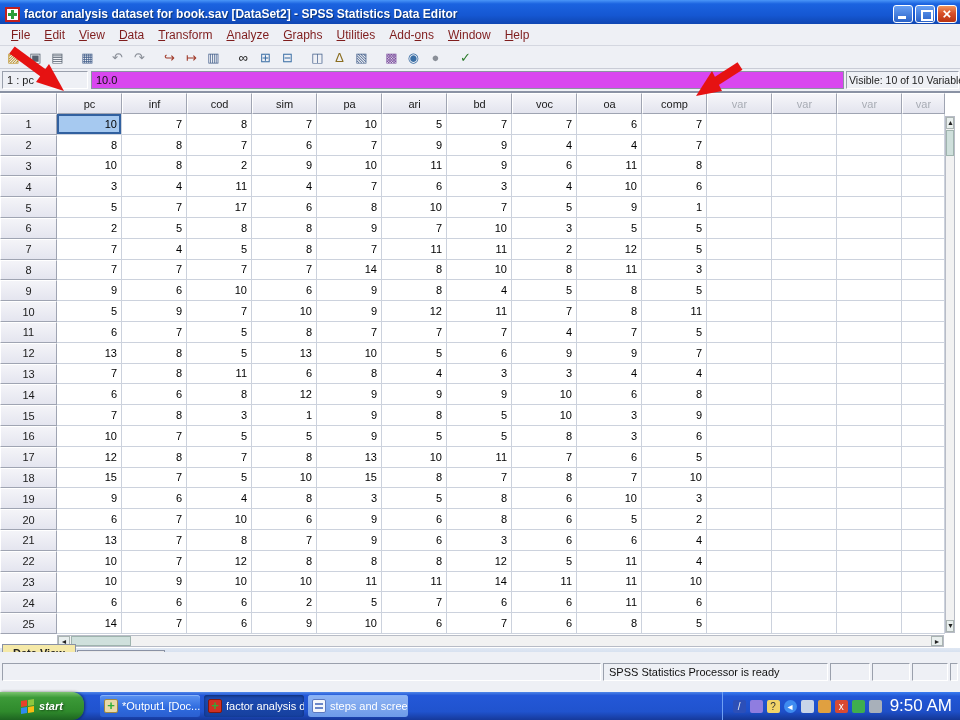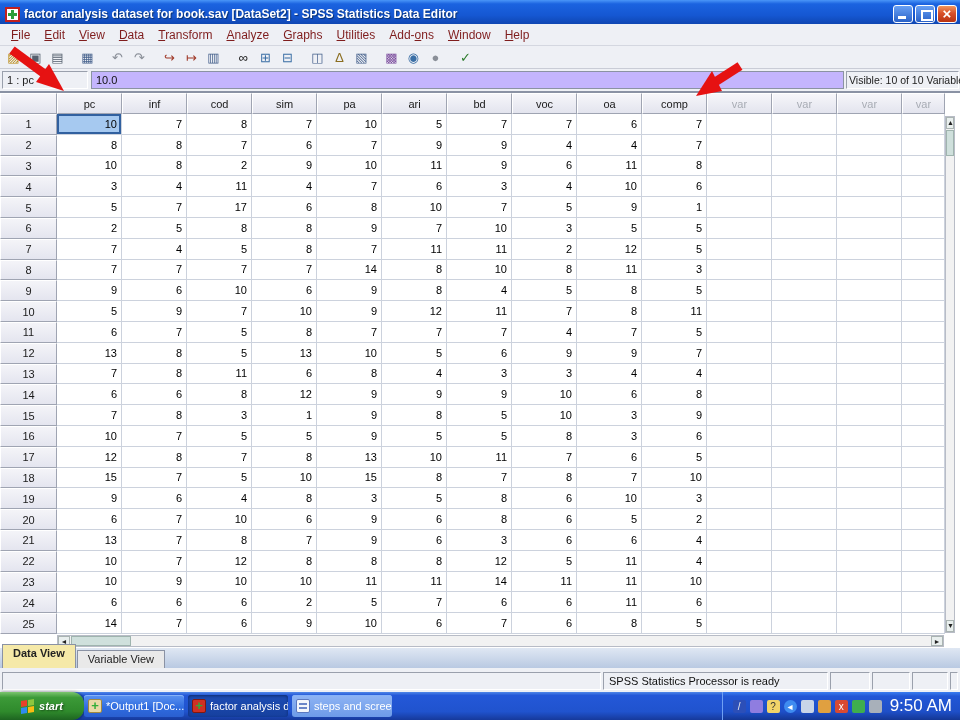--- a/index.html
+++ b/index.html
@@ -37,21 +37,21 @@
     border-bottom:1px solid #c9ccd6; display:flex; align-items:center; padding-left:3px; gap:1px; }
   .tbtn { width:21px; height:19px; display:flex; align-items:center; justify-content:center;
     font-size:13px; border:1px solid transparent; }
   .tsep { width:7px; height:19px; }
 
   
   .cellref { position:absolute; top:69px; left:0; right:0; height:22px; background:#eef0f5;
     display:flex; align-items:center; }
   .ref-box { width:86px; height:18px; margin-left:2px; border:1px solid; border-color:#9aa0ac #fff #fff #9aa0ac;
     background:#eef0f5; font-size:11px; padding:2px 4px; color:#222; }
-  .ref-value { flex:1; height:18px; margin-left:3px; background:#c4b5fd; border:1px solid #8b93a2;
+  .ref-value { flex:1; height:18px; margin-left:3px; background:#d946ef; border:1px solid #8b93a2;
     font-size:11px; padding:2px 4px; color:#111; }
   .visible-box { width:113px; height:18px; margin:0 1px 0 2px; border:1px solid; border-color:#9aa0ac #fff #fff #9aa0ac;
     background:#eef0f5; font-size:10.5px; padding:2px 2px; color:#222; white-space:nowrap; }
 
   
   .grid-area { position:absolute; top:91px; left:0; right:0; bottom:72px;
     background:#fff; border-top:2px solid #8a92a4; overflow:hidden; }
   table.grid { border-collapse:separate; border-spacing:0; table-layout:fixed; width:945px; }
   .grid th, .grid td { font-size:11px; font-weight:normal; overflow:hidden; white-space:nowrap; }
   .grid thead th { height:21px; background:linear-gradient(180deg,#f6f6fa,#e3e4ee);
@@ -86,41 +86,41 @@
     background:#cfe0dc; border:1px solid #9fb4ae; }
 
   
   .tabsbar { position:absolute; left:0; right:0; bottom:52px; height:20px;
     background:linear-gradient(180deg,#dfe7f3,#b9c9e2); display:flex; align-items:flex-end; padding-left:2px; }
   .vtab { height:18px; padding:2px 10px 0 10px; font-size:11px; margin-right:1px;
     border:1px solid #8a92a4; border-bottom:none; background:#e9e9e9; color:#222; }
   .vtab.active { background:#f5e9a8; font-weight:bold; height:24px; }
 
   
-  .statusbar { position:absolute; left:0; right:0; bottom:28px; height:23px; background:#eef0f5;
+  .statusbar { position:absolute; left:0; right:0; bottom:28px; height:40px; background:#eef0f5;
     display:flex; align-items:center; padding:2px 2px; gap:2px; }
   .scell { height:18px; border:1px solid; border-color:#9aa0ac #fff #fff #9aa0ac; background:#eef0f5; }
   .scell.fill { flex:1; }
   .scell.msg { width:225px; font-size:11px; padding:2px 5px; color:#111; white-space:nowrap; }
   .scell.s1 { width:40px; } .scell.s2 { width:38px; } .scell.s3 { width:36px; } .scell.s4 { width:8px; }
 
   
   .taskbar { position:absolute; left:0; right:0; bottom:0; height:28px;
     background:linear-gradient(180deg,#4f87e8 0%,#2458d8 12%,#2053ce 70%,#16399b 100%);
     display:flex; align-items:center; }
   .startbtn { height:28px; width:84px; border-radius:0 12px 12px 0;
     background:linear-gradient(180deg,#7cc56f 0%,#3c9a38 20%,#2f8a2c 70%,#1d6420 100%);
     display:flex; align-items:center; justify-content:center; gap:5px;
     box-shadow:1px 0 3px rgba(0,0,0,.5); }
   .flag { width:13px; height:13px; display:grid; grid-template-columns:6px 6px; grid-template-rows:6px 6px;
     gap:1px; transform:skewY(-8deg); }
   .flag i:nth-child(1){background:#e8402a;} .flag i:nth-child(2){background:#8dc63f;}
   .flag i:nth-child(3){background:#2f8cf0;} .flag i:nth-child(4){background:#fbbc12;}
   .start-label { color:#fff; font-size:11px; font-style:italic; font-weight:bold; text-shadow:1px 1px 2px #184a18; }
-  .taskbtns { display:flex; gap:4px; margin-left:0; flex:1; }
+  .taskbtns { display:flex; gap:4px; margin-left:16px; flex:1; }
   .taskbtn { width:100px; height:22px; border-radius:3px; display:flex; align-items:center; gap:4px;
     padding:0 4px; font-size:11px; color:#fff; white-space:nowrap; overflow:hidden;
     background:linear-gradient(180deg,#5b93f2,#2e6ade 60%,#2a5fd0); box-shadow:inset 0 1px 0 #86b2f8; }
   .taskbtn.pressed { background:linear-gradient(180deg,#1d4cb4,#16409e); box-shadow:inset 0 1px 3px #0c2a6e; }
   .taskbtn.light { background:linear-gradient(180deg,#8fb4f4,#6d9be8); }
   .tb-ico { width:14px; height:14px; flex:0 0 auto; position:relative; border-radius:2px; }
   .tb-ico.spss-output { background:#e8d9a8; border:1px solid #a08840; }
   .tb-ico.spss-data { background:#d03024; border:1px solid #801810; }
   .tb-ico.spss-output:before,.tb-ico.spss-data:before { content:"+"; position:absolute; left:0; right:0; top:-2px;
     text-align:center; color:#2fae3a; font-weight:bold; font-size:13px; }

